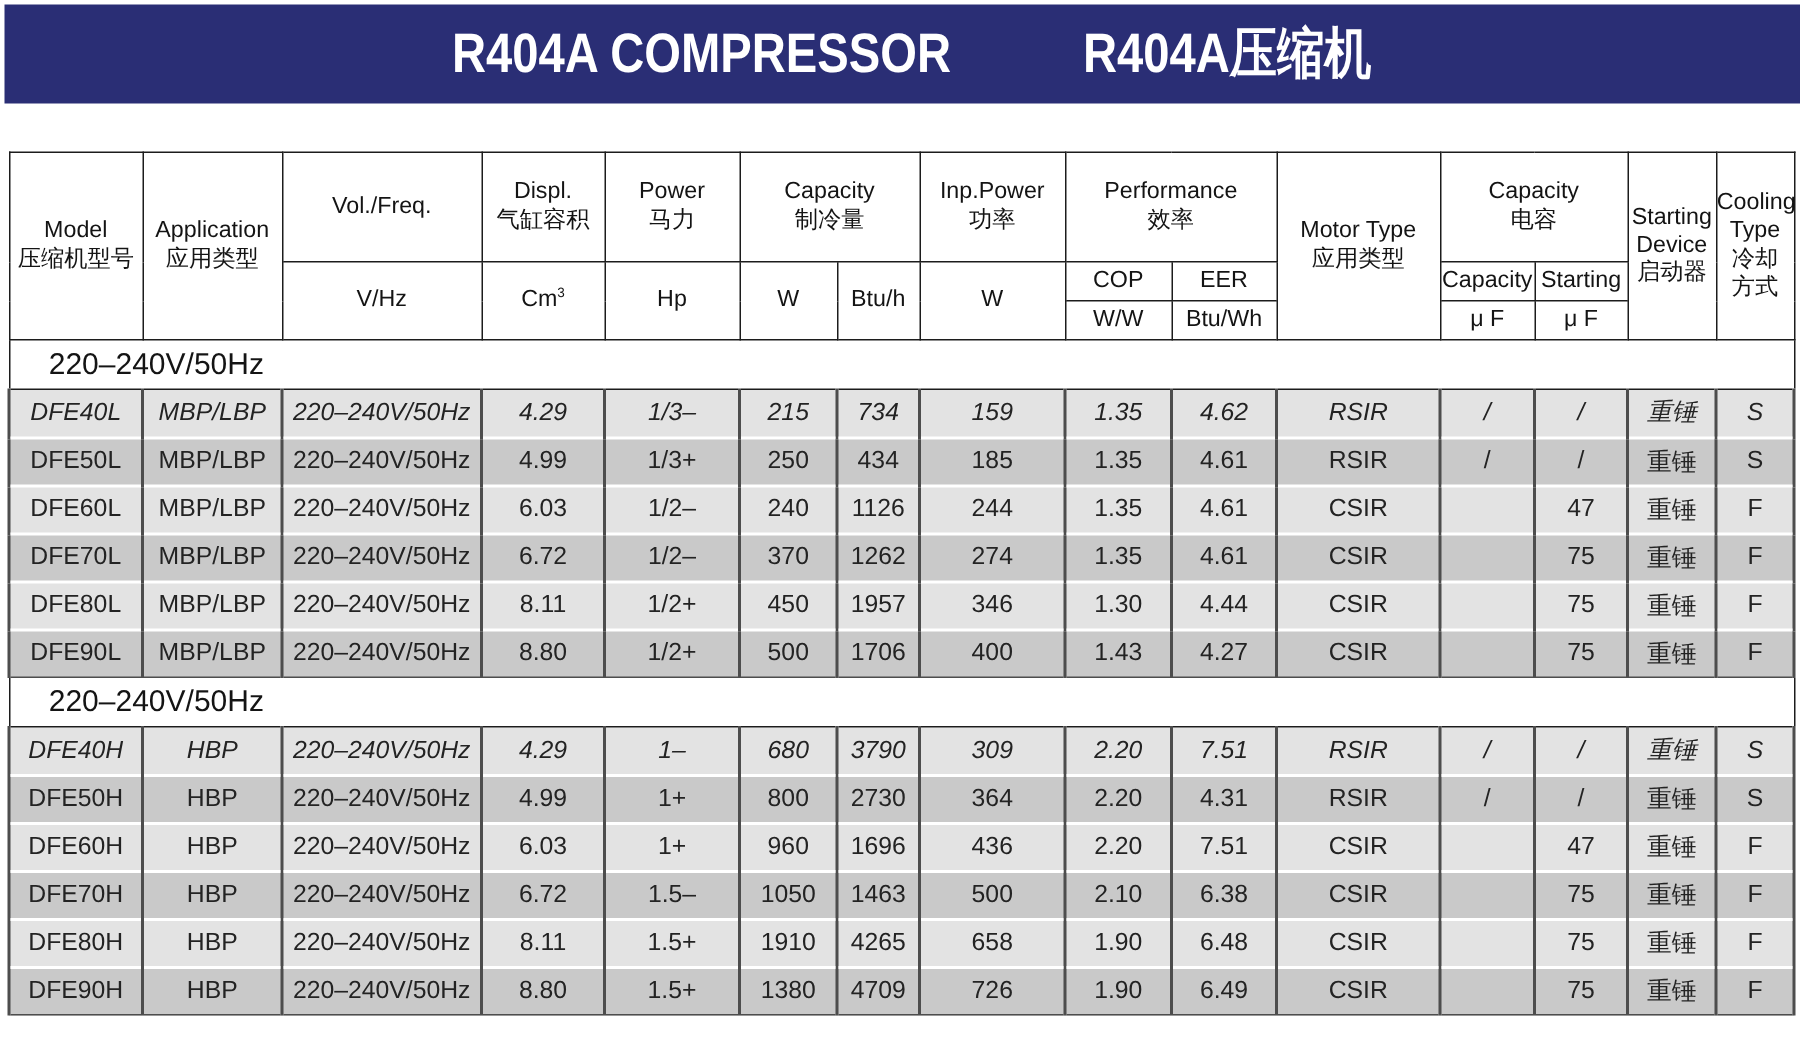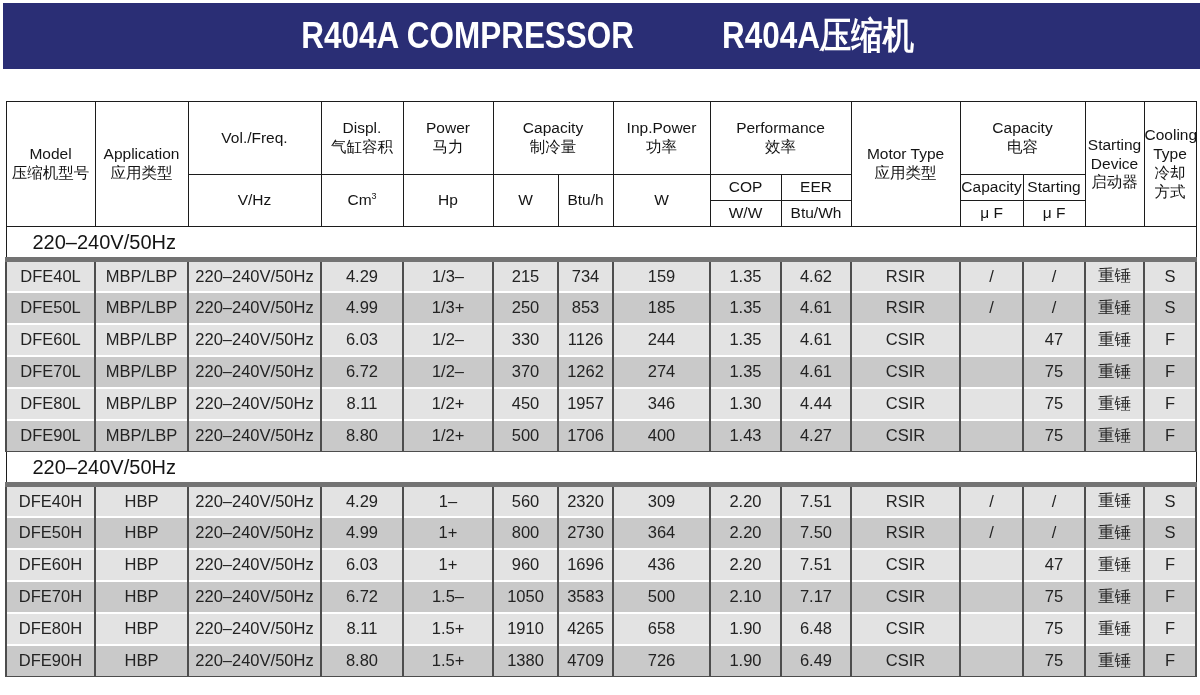--- a/index.html
+++ b/index.html
@@ -41,21 +41,21 @@
     background:#ffffff; border:1px solid #1c1c1c;
     font-size:20px; color:#141414; text-align:left; padding-left:26px;
   }
   
   tr.data { height:32px; }
   tr.data td {
     text-align:center; font-size:16.5px; color:#232323;
     border-left:2px solid #4d4d4d; border-right:2px solid #4d4d4d;
     border-bottom:1px solid #4d4d4d; border-top:2px solid #ffffff;
   }
-  tr.data.first td { border-top:5px solid #737373; }
+  tr.data.first td { border-top:1px solid #737373;font-style:italic; }
   tr.data.light td { background:#e3e3e3; }
   tr.data.dark  td { background:#c9c9c9; }
 </style>
 </head>
 <body>
 
 <div class="banner">
   <span class="t">R404A COMPRESSOR</span>
   <span class="t">R404A压缩机</span>
 </div>
@@ -199,37 +199,37 @@
         <td>重锤</td>
         <td>S</td>
       </tr>
       <tr class="data dark">
         <td>DFE50L</td>
         <td>MBP/LBP</td>
         <td>220–240V/50Hz</td>
         <td>4.99</td>
         <td>1/3+</td>
         <td>250</td>
-        <td>853</td>
+        <td>434</td>
         <td>185</td>
         <td>1.35</td>
         <td>4.61</td>
         <td>RSIR</td>
         <td>/</td>
         <td>/</td>
         <td>重锤</td>
         <td>S</td>
       </tr>
       <tr class="data light">
         <td>DFE60L</td>
         <td>MBP/LBP</td>
         <td>220–240V/50Hz</td>
         <td>6.03</td>
         <td>1/2–</td>
-        <td>330</td>
+        <td>240</td>
         <td>1126</td>
         <td>244</td>
         <td>1.35</td>
         <td>4.61</td>
         <td>CSIR</td>
         <td></td>
         <td>47</td>
         <td>重锤</td>
         <td>F</td>
       </tr>
@@ -286,42 +286,42 @@
       </tr>
       <tr class="section">
         <td colspan="15">220–240V/50Hz</td>
       </tr>
       <tr class="data light first">
         <td>DFE40H</td>
         <td>HBP</td>
         <td>220–240V/50Hz</td>
         <td>4.29</td>
         <td>1–</td>
-        <td>560</td>
-        <td>2320</td>
+        <td>680</td>
+        <td>3790</td>
         <td>309</td>
         <td>2.20</td>
         <td>7.51</td>
         <td>RSIR</td>
         <td>/</td>
         <td>/</td>
         <td>重锤</td>
         <td>S</td>
       </tr>
       <tr class="data dark">
         <td>DFE50H</td>
         <td>HBP</td>
         <td>220–240V/50Hz</td>
         <td>4.99</td>
         <td>1+</td>
         <td>800</td>
         <td>2730</td>
         <td>364</td>
         <td>2.20</td>
-        <td>7.50</td>
+        <td>4.31</td>
         <td>RSIR</td>
         <td>/</td>
         <td>/</td>
         <td>重锤</td>
         <td>S</td>
       </tr>
       <tr class="data light">
         <td>DFE60H</td>
         <td>HBP</td>
         <td>220–240V/50Hz</td>
@@ -338,24 +338,24 @@
         <td>重锤</td>
         <td>F</td>
       </tr>
       <tr class="data dark">
         <td>DFE70H</td>
         <td>HBP</td>
         <td>220–240V/50Hz</td>
         <td>6.72</td>
         <td>1.5–</td>
         <td>1050</td>
-        <td>3583</td>
+        <td>1463</td>
         <td>500</td>
         <td>2.10</td>
-        <td>7.17</td>
+        <td>6.38</td>
         <td>CSIR</td>
         <td></td>
         <td>75</td>
         <td>重锤</td>
         <td>F</td>
       </tr>
       <tr class="data light">
         <td>DFE80H</td>
         <td>HBP</td>
         <td>220–240V/50Hz</td>

